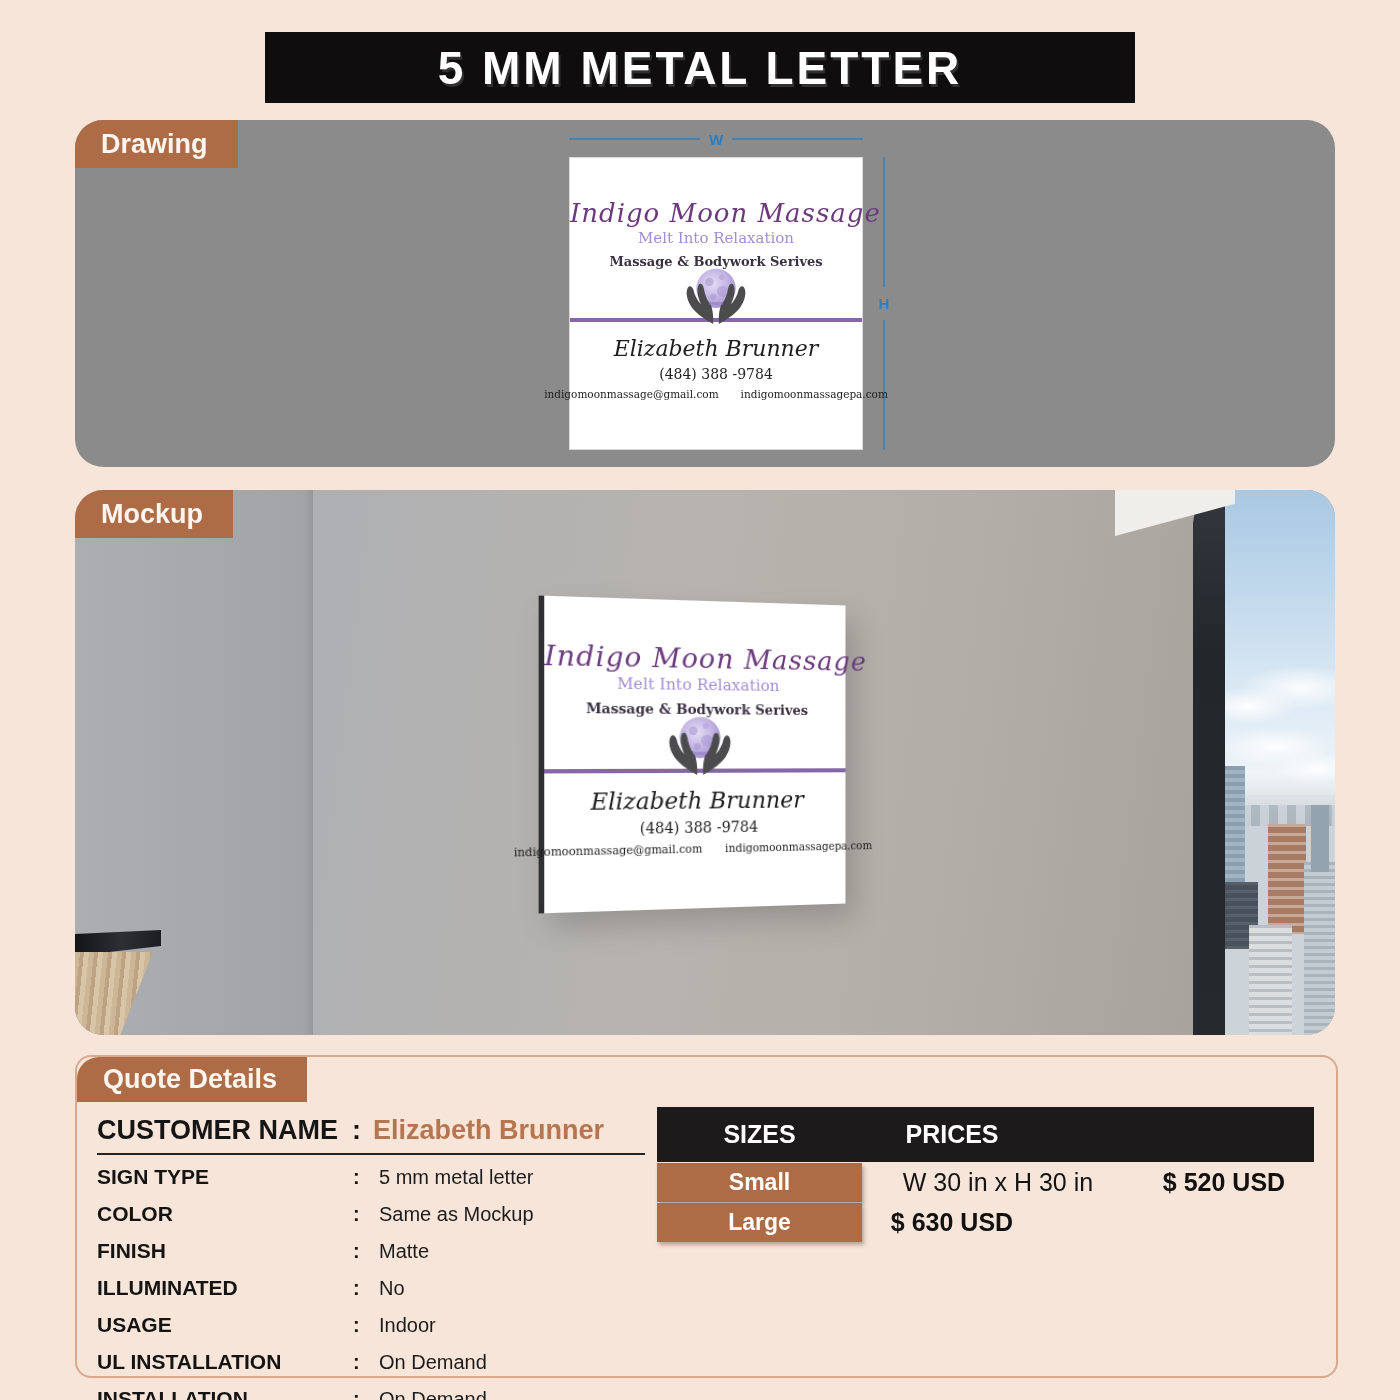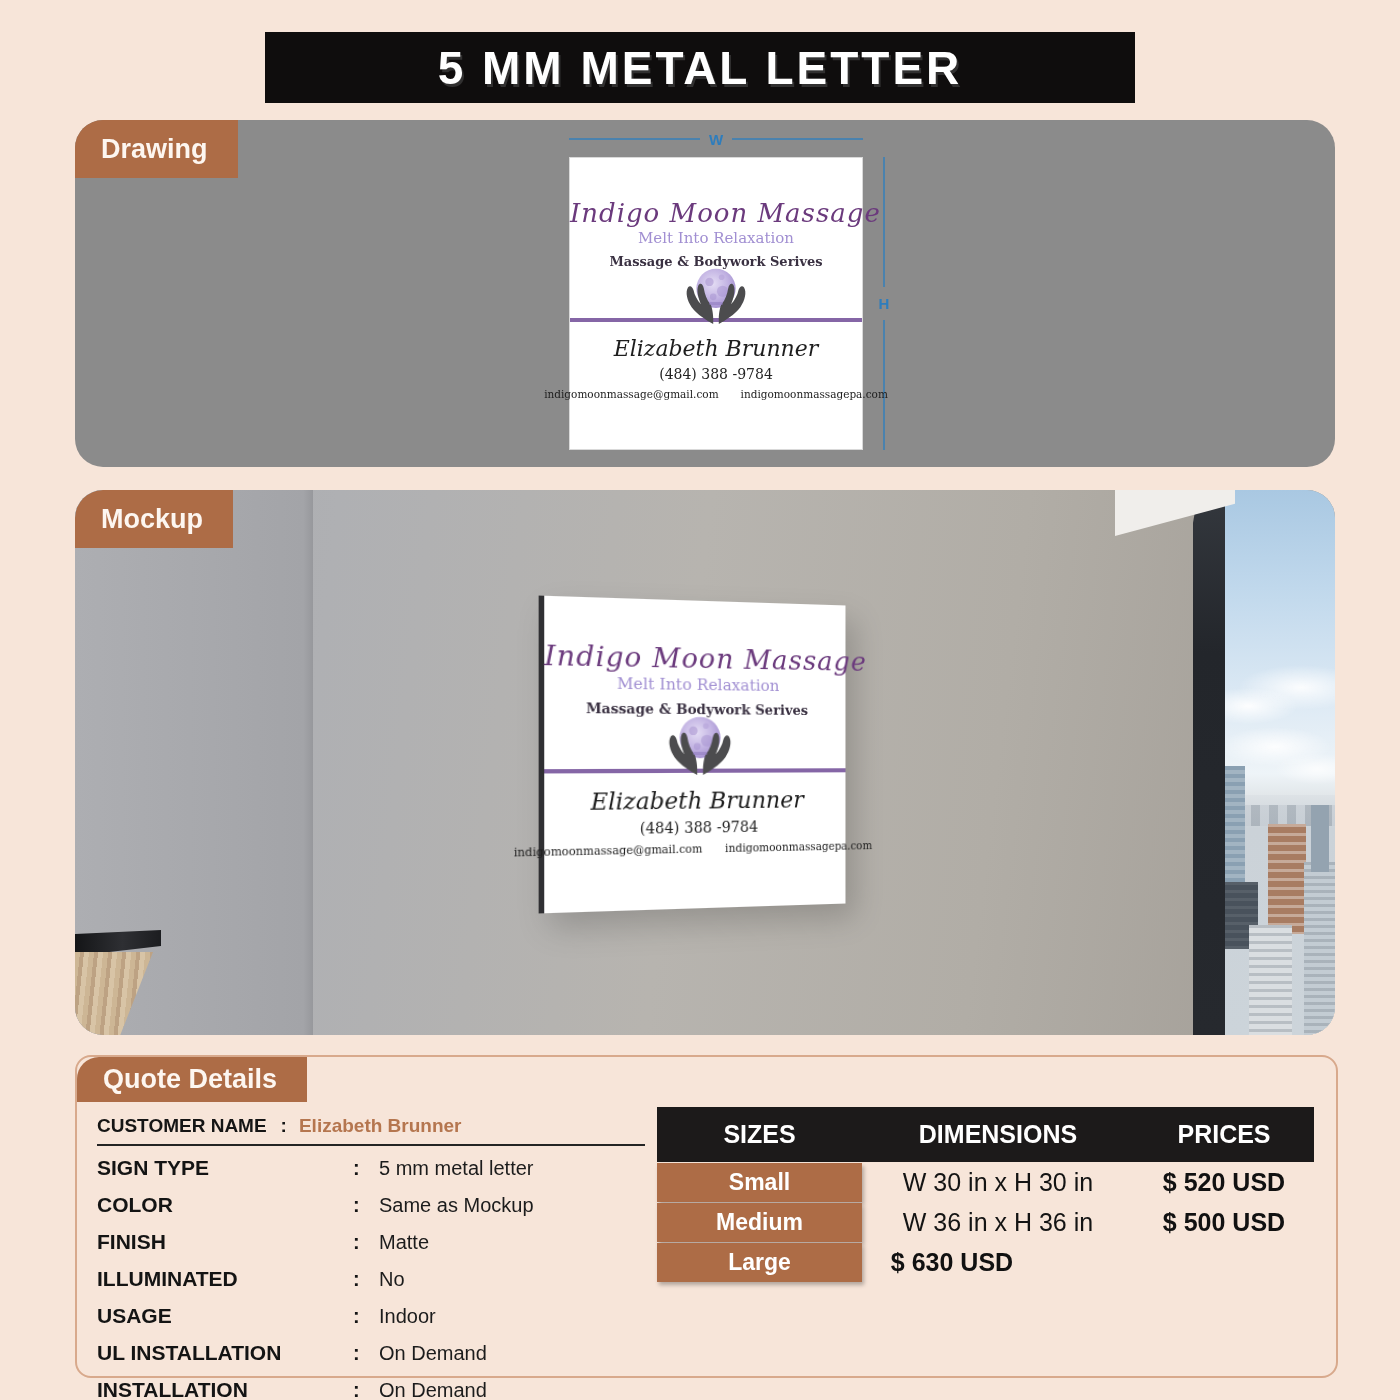--- a/index.html
+++ b/index.html
@@ -13,21 +13,21 @@
     position:absolute; left:265px; top:32px; width:870px; height:71px;
     background:#0f0d0d; display:flex; align-items:center; justify-content:center;
   }
   .title-banner span{
     color:#ffffff; font-weight:bold; font-size:46px; letter-spacing:3px;
     text-shadow:2px 3px 0 rgba(90,90,90,0.45);
   }
   
   .panel{position:absolute; left:75px; width:1260px; border-radius:28px;}
   .tab{
-    position:absolute; left:0; top:0; height:58px; background:#ad6c46;
+    position:absolute; left:0; top:0; height:48px; background:#ad6c46;
     color:#fdf6f0; font-weight:bold; font-size:27px;
     display:flex; align-items:center; padding:0 30px 0 26px;
     border-top-left-radius:28px; z-index:30;
   }
   
   .drawing-panel{top:120px; height:347px; background:#8b8b8b;}
   .draw-card{
     position:absolute; left:494px; top:37px;
   }
   
@@ -153,21 +153,21 @@
     box-shadow:10px 14px 28px rgba(0,0,0,0.18);
   }
   
   .quote-panel{
     top:1055px; height:323px; width:1263px;
     border:2px solid #d8a98c; border-radius:16px; box-sizing:border-box;
     background:#f7e5d9;
   }
   .quote-tab{border-top-left-radius:22px; height:45px;}
   .quote-left{position:absolute; left:20px; top:14px; width:560px;}
-  .customer-row{display:flex; align-items:baseline; font-size:19px; font-weight:bold;}
+  .customer-row{display:flex; align-items:baseline; font-size:27px; font-weight:bold;}
   .customer-label{color:#151515;}
   .customer-colon{margin:0 12px 0 14px; color:#151515;}
   .customer-value{color:#b5764f;}
   .customer-underline{width:548px; height:2px; background:#242424; margin:7px 0 10px 0;}
   .q-rows{display:flex; flex-direction:column; gap:13px;}
   .q-row{display:grid; grid-template-columns:256px 18px auto; align-items:baseline;}
   .q-label{font-weight:bold; font-size:21px; color:#141414;}
   .q-colon{font-weight:bold; font-size:20px; color:#141414;}
   .q-value{font-size:20px; color:#1c1c1c; padding-left:8px;}
   
@@ -355,34 +355,28 @@
           <span class="q-label">PERMIT</span>
           <span class="q-colon">:</span>
           <span class="q-value">On Demand</span>
         </div>
       </div>
     </div>
 
     <div class="pricing">
       <div class="p-header">
         <span class="ph-sizes">SIZES</span>
-        <span class="ph-dims">DIMENSIONS</span>
         <span class="ph-prices">PRICES</span>
       </div>
 
       <div class="p-row">
         <div class="p-size">Small</div>
         <div class="p-dims">W 30 in x H 30 in</div>
         <div class="p-price">$ 520 USD</div>
       </div>
       <div class="p-row">
-        <div class="p-size">Medium</div>
-        <div class="p-dims">W 36 in x H 36 in</div>
-        <div class="p-price">$ 500 USD</div>
-      </div>
-      <div class="p-row">
         <div class="p-size">Large</div>
         <div class="p-price">$ 630 USD</div>
       </div>
     </div>
   </div>
 
 </div>
 
 </body></html>

